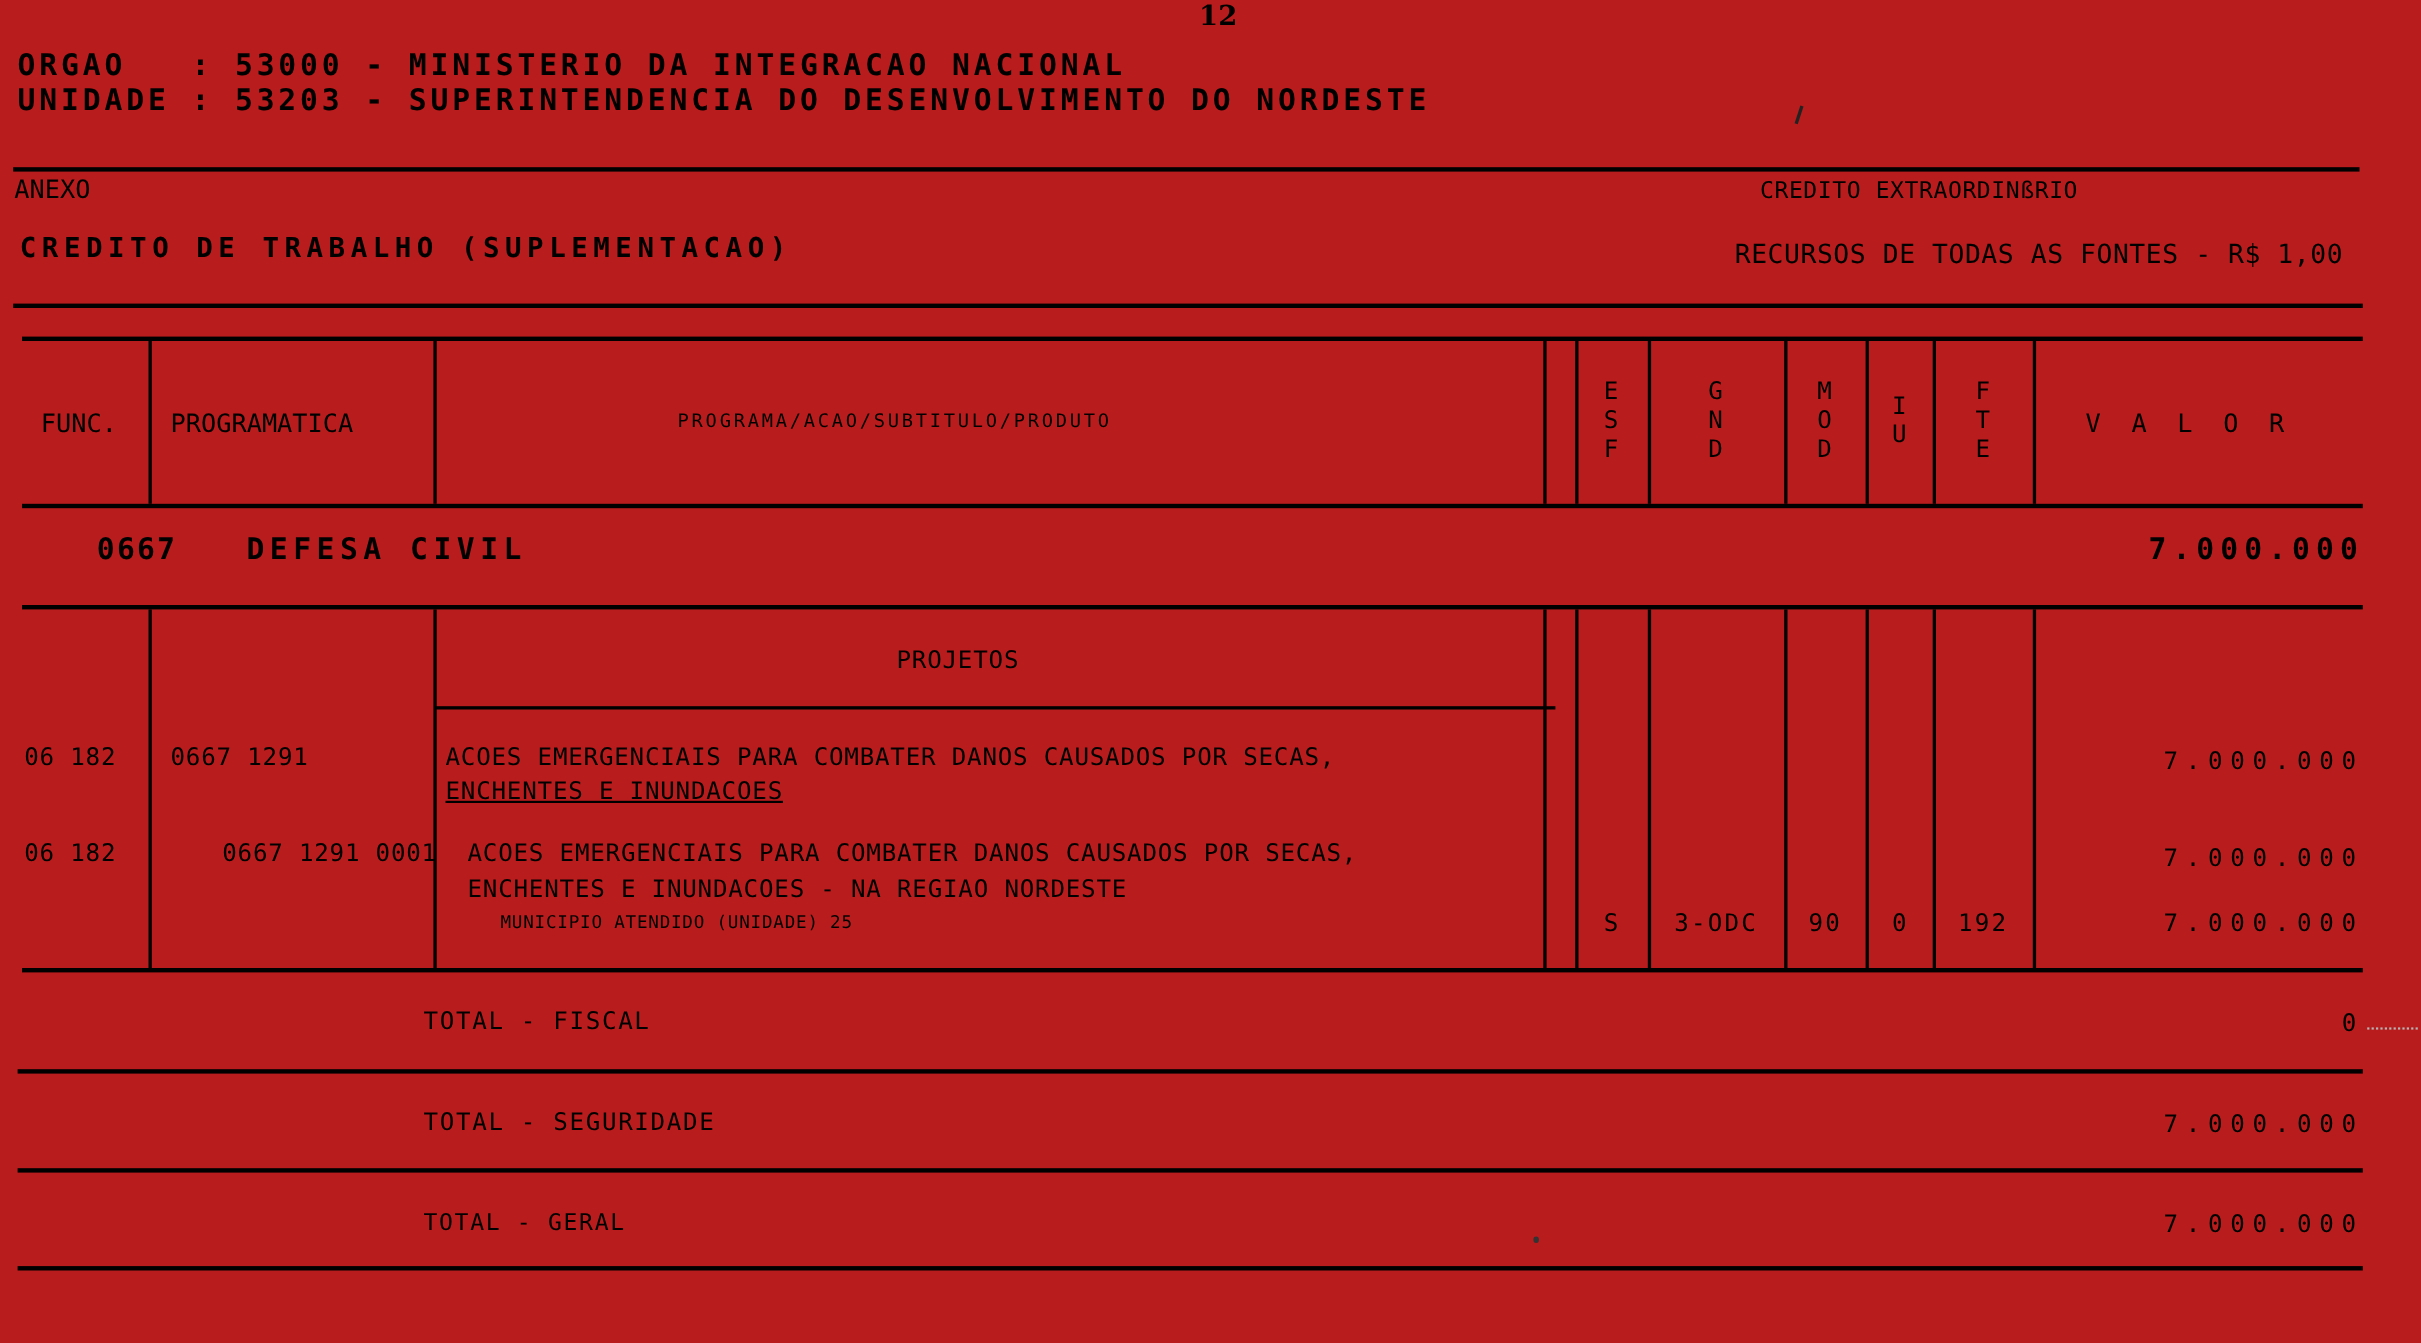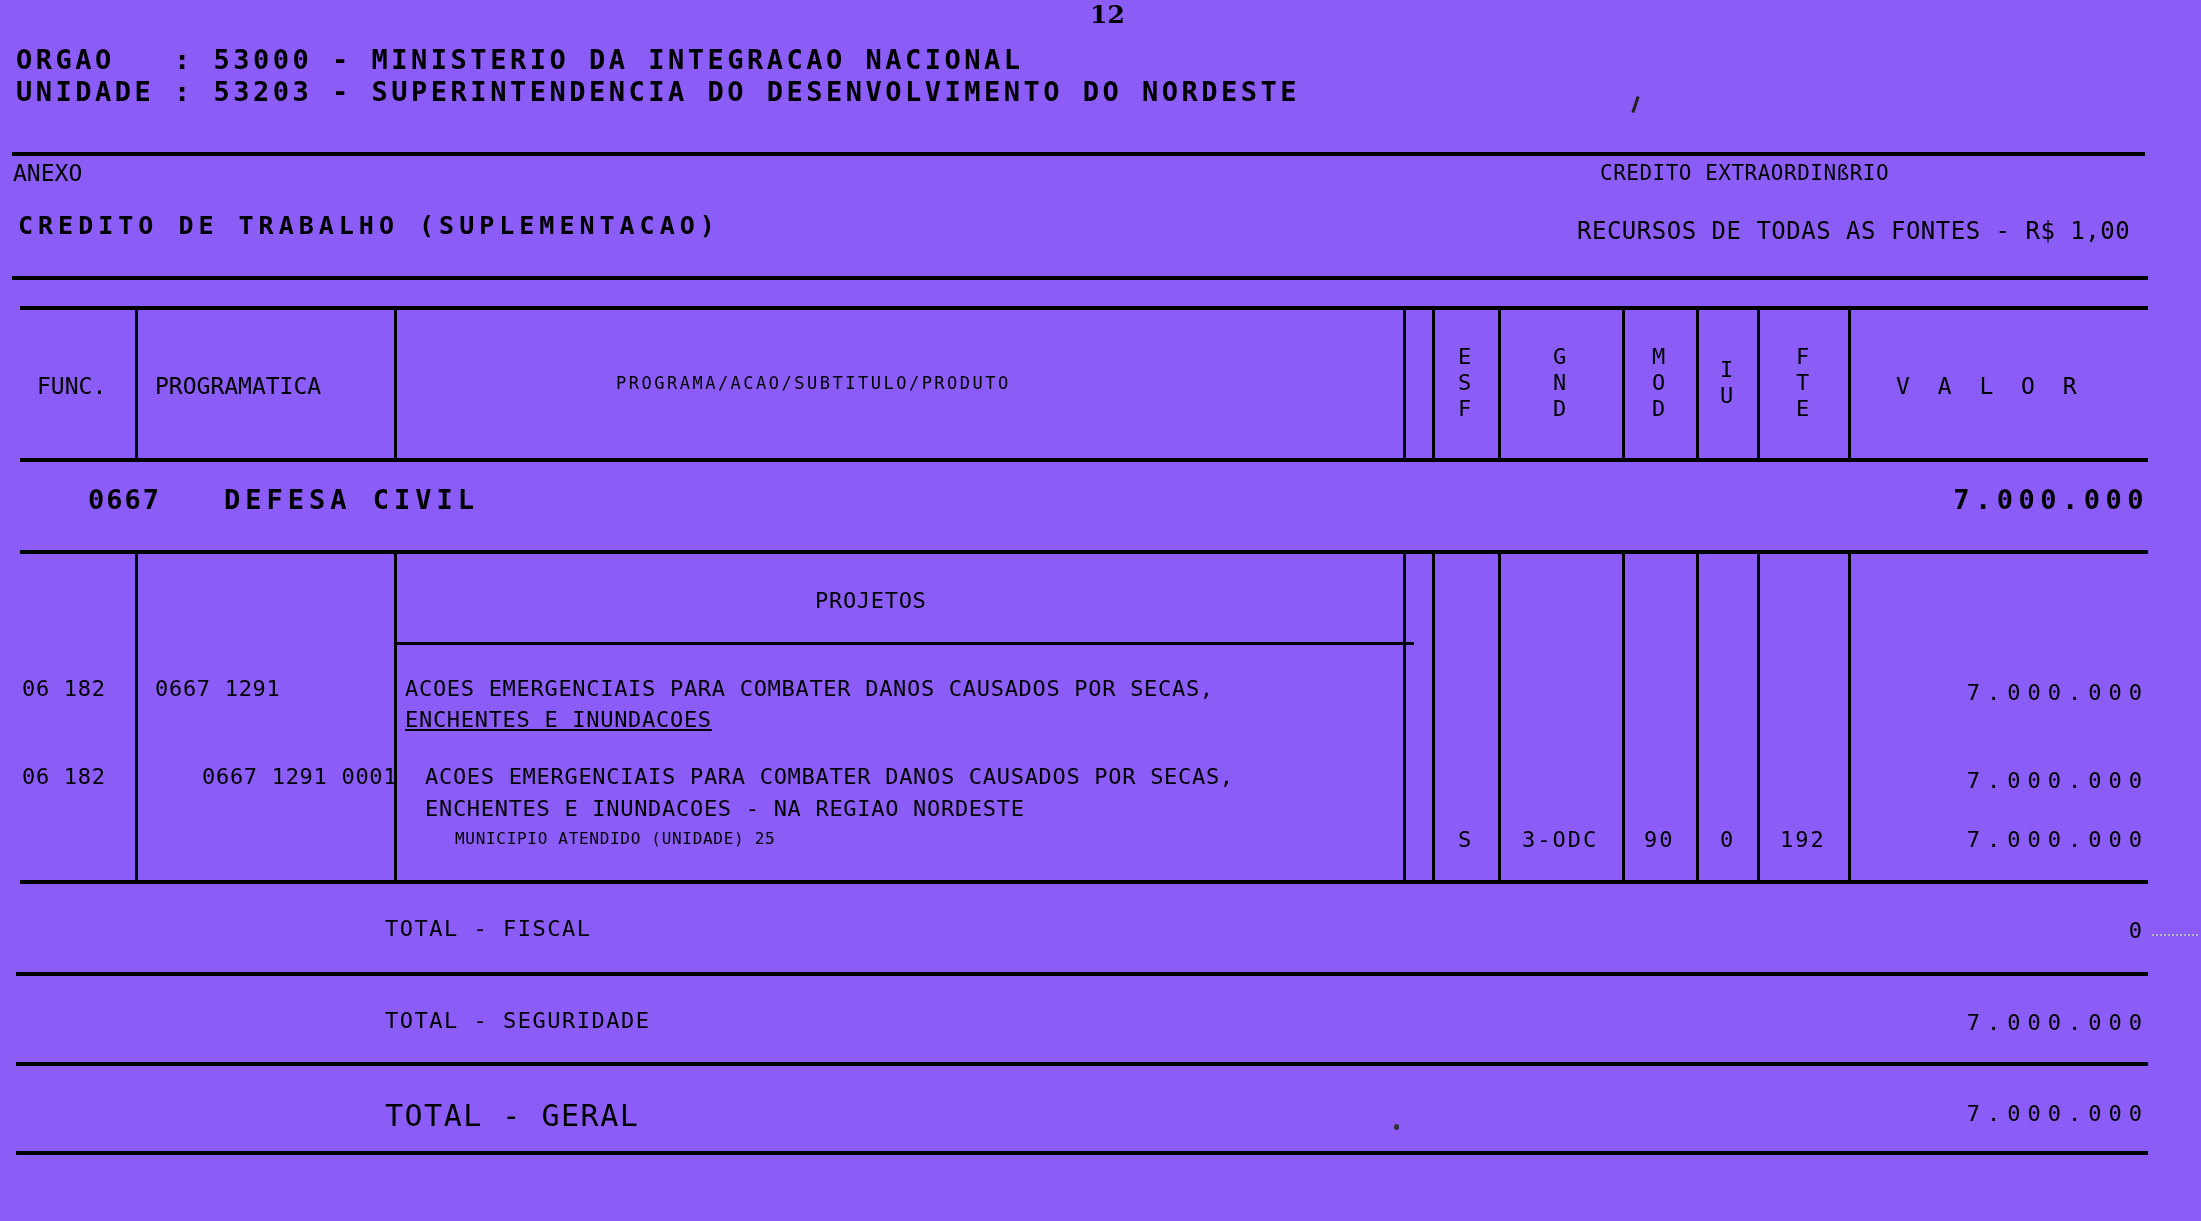--- a/index.html
+++ b/index.html
@@ -1,16 +1,16 @@
 <!DOCTYPE html>
 <html><head>
 <meta charset="utf-8">
 <style>
   html,body{margin:0;padding:0;background:#e8e8e8;}
-  .page{position:relative;width:2201px;height:1221px;background:#8b5cf6;overflow:hidden;
+  .page{position:relative;width:2201px;height:1221px;background:#b91c1c;overflow:hidden;
         font-family:"DejaVu Sans Mono","Liberation Mono",monospace;}
   .t{position:absolute;white-space:pre;color:#000;line-height:1;
      font-family:"DejaVu Sans Mono","Liberation Mono",monospace;}
   .b{font-weight:bold;}
   .serif{font-family:"DejaVu Serif","Liberation Serif",serif;}
   .hr{position:absolute;background:#000;height:4px;}
   .vr{position:absolute;background:#000;width:3px;}
   .vstack{text-align:center;line-height:26px;}
   .artifact{position:absolute;}
 </style>
@@ -108,21 +108,21 @@
   <div class="hr" style="left:20px;top:880px;width:2128px;"></div>
 
   <div class="t" style="left:385px;top:918px;font-size:22px;letter-spacing:1.5px;">TOTAL - FISCAL</div>
   <div class="t" style="right:52px;top:920px;font-size:22px;letter-spacing:7px;">0</div>
   <div class="hr" style="left:16px;top:972px;width:2132px;"></div>
 
   <div class="t" style="left:385px;top:1010px;font-size:22px;letter-spacing:1.5px;">TOTAL - SEGURIDADE</div>
   <div class="t" style="right:52px;top:1012px;font-size:22px;letter-spacing:7px;">7.000.000</div>
   <div class="hr" style="left:16px;top:1062px;width:2132px;"></div>
 
-  <div class="t" style="left:385px;top:1101px;font-size:30px;letter-spacing:1.5px;">TOTAL - GERAL</div>
+  <div class="t" style="left:385px;top:1101px;font-size:21px;letter-spacing:1.5px;">TOTAL - GERAL</div>
   <div class="t" style="right:52px;top:1103px;font-size:22px;letter-spacing:7px;">7.000.000</div>
   <div class="hr" style="left:16px;top:1151px;width:2132px;"></div>
 
   <div class="artifact" style="left:1634px;top:96px;width:3px;height:17px;background:#222;transform:rotate(18deg);"></div>
   <div class="artifact" style="left:2152px;top:934px;width:46px;border-top:2px dotted #b5b5b5;"></div>
   <div class="artifact" style="left:1394px;top:1124px;width:5px;height:6px;background:#333;border-radius:50%;"></div>
 
 </div>
 
 </body></html>

